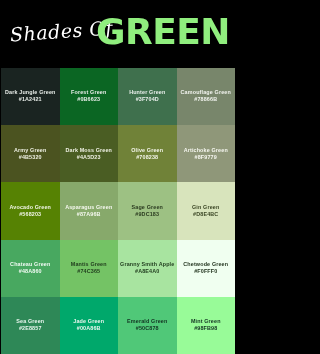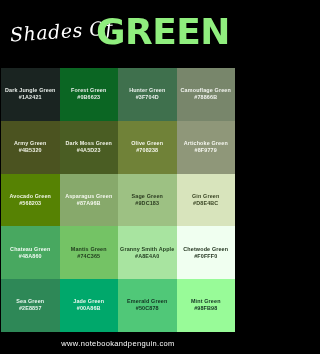--- a/index.html
+++ b/index.html
@@ -198,17 +198,14 @@
         <div class="sw-hex">#50C878</div>
       </div>
       <div class="swatch" style="background: rgb(152, 251, 152); color: rgb(18, 51, 34);">
         <div class="sw-name">Mint Green</div>
         <div class="sw-hex">#98FB98</div>
       </div>
     </div>
 
   </div>
 
-  <div class="footer">
-    <span class="footer-url">www.notebookandpenguin.com</span>
-  </div>
 
 </div>
 
 </body></html>

